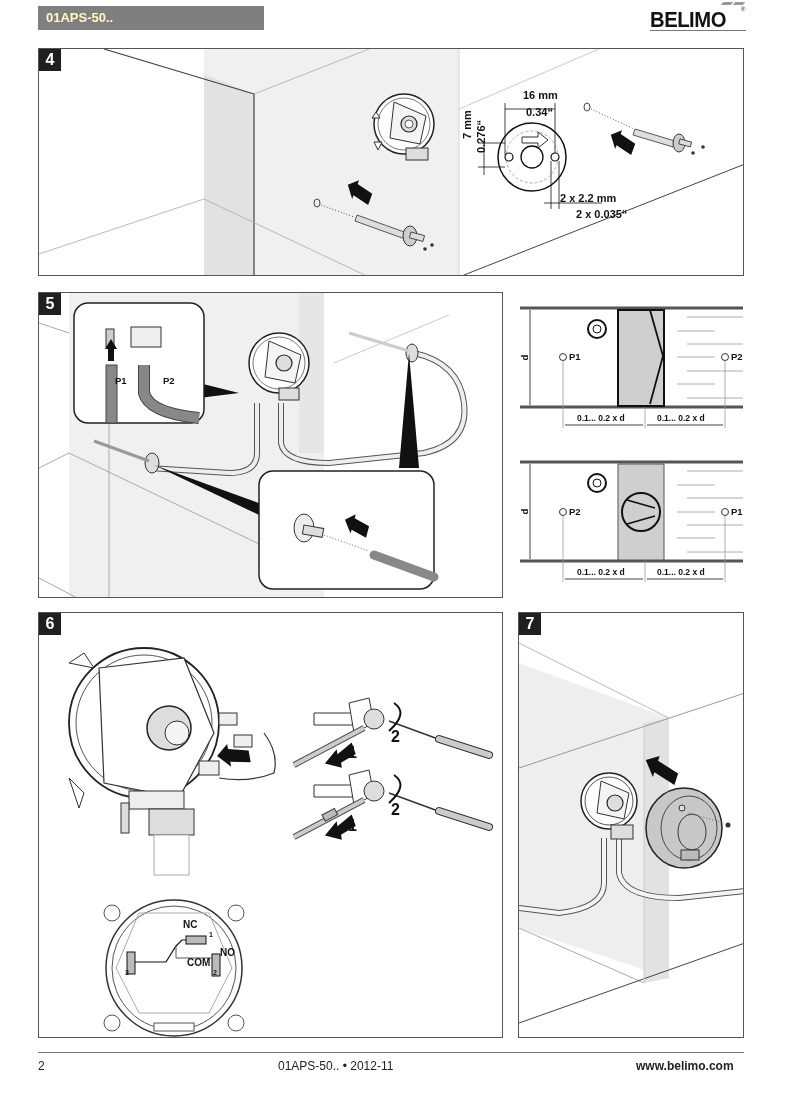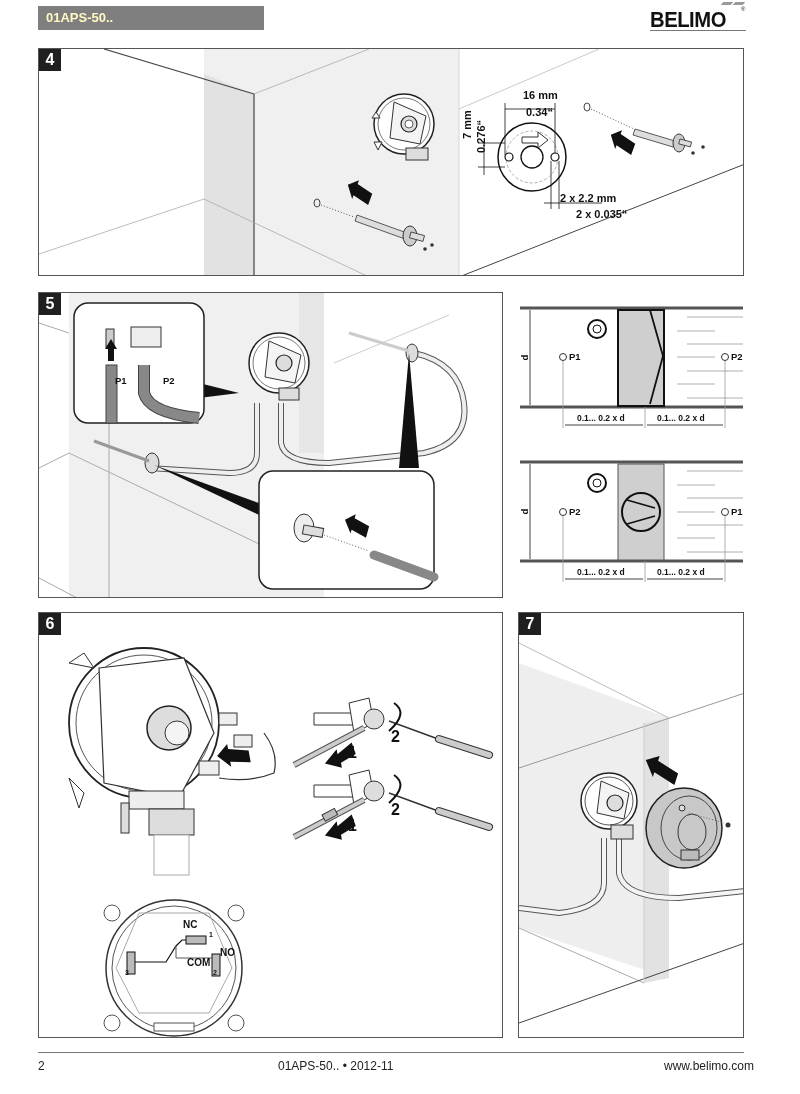--- a/index.html
+++ b/index.html
@@ -348,13 +348,13 @@
     </g>
     <line x1="170" y1="200" x2="205" y2="210" stroke="#666" stroke-dasharray="1,2"></line>
     <circle cx="209" cy="212" r="2.5" fill="#333"></circle>
     <polygon points="125,152 137,144 137,149 160,155 160,167 137,161 137,166" fill="#111" transform="rotate(18 142 155)"></polygon>
   </svg>
 </div>
 
 <div class="footer-line"></div>
 <div class="ft" style="left:38px;">2</div>
 <div class="ft" style="left:278px;">01APS-50.. • 2012-11</div>
-<div class="ft" style="left:664px;">www.belimo.com</div>
+<div class="ft" style="left:636px;font-weight:bold;">www.belimo.com</div>
 
 </body></html>

